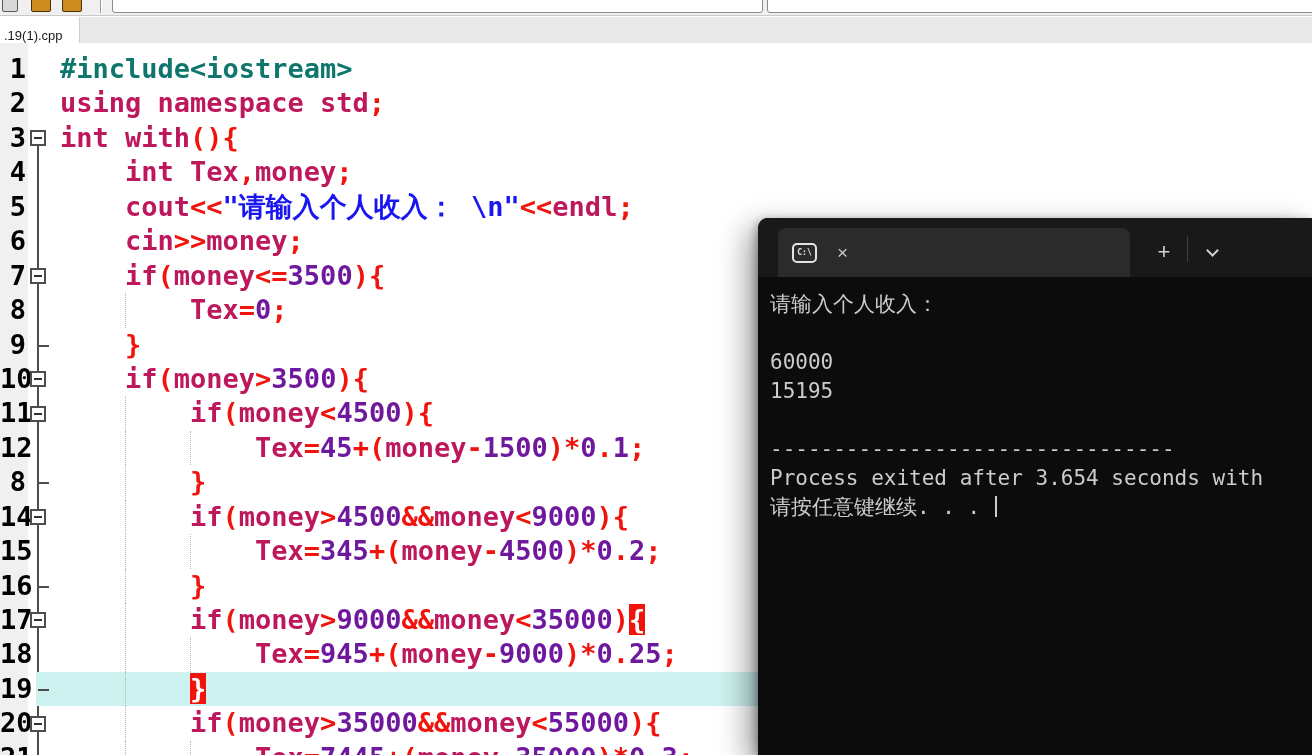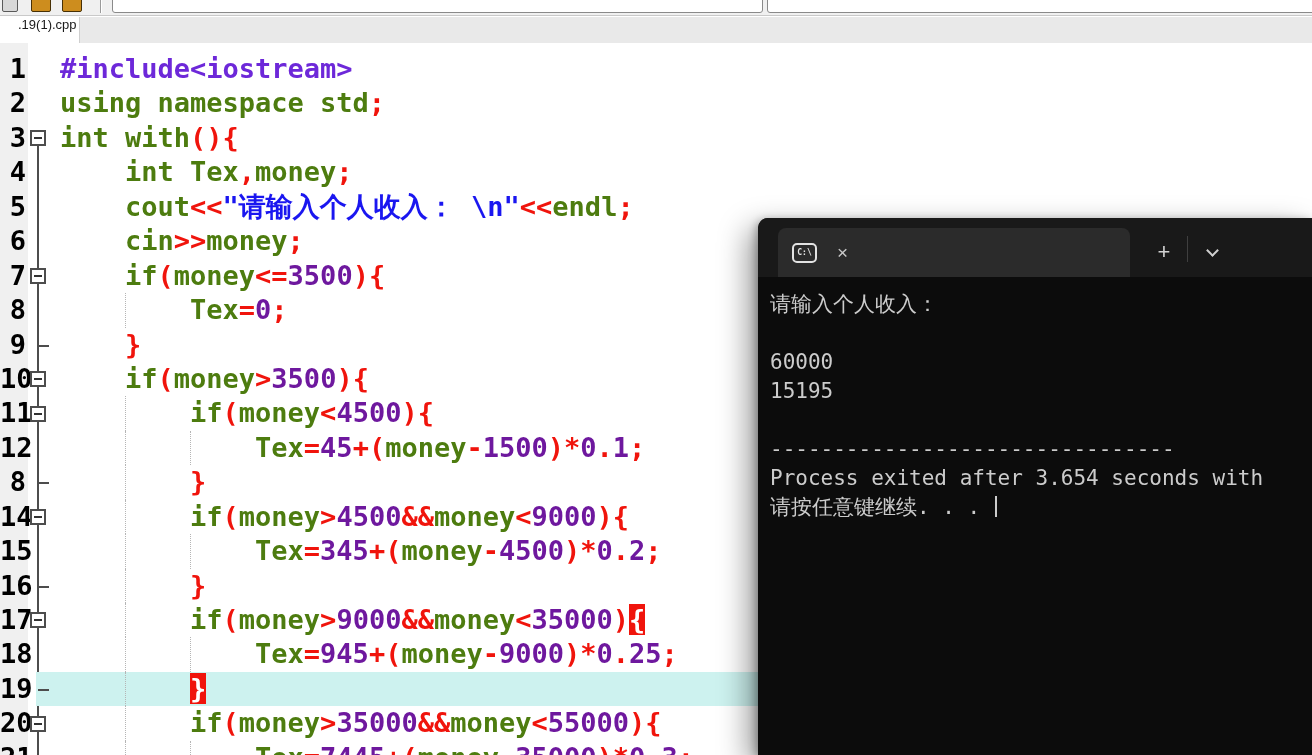--- a/index.html
+++ b/index.html
@@ -18,44 +18,44 @@
     border-left:1px solid #9a9a9a; border-right:1px solid #ffffff; }
   .tb-combo { position:absolute; top:-8px; height:21px; background:#ffffff;
     border:1px solid #8a8a8a; border-radius:3px; }
   #tb-combo-1 { left:112px; width:651px; }
   #tb-combo-2 { left:767px; width:560px; }
 
   
   #tabbar { position:absolute; left:0; top:17px; width:1312px; height:26px; background:#e9e9e9; }
   #editor-tab { position:absolute; left:0; top:0; width:80px; height:26px; background:#ffffff;
     border-right:1px solid #cfcfcf; font-size:13px; color:#1a1a1a;
-    display:flex; align-items:flex-start; padding-left:18px; }
+    display:flex; align-items:flex-end; padding-left:4px; }
 
   
   #editor { position:absolute; left:0; top:43px; width:1312px; height:712px;
     background:#ffffff; overflow:hidden;
     font-family:"DejaVu Sans Mono", monospace; font-weight:bold; font-size:27px; }
   #gutter-bg { position:absolute; left:0; top:0; width:28px; height:712px; background:#f0f0f0; }
   #fold-vline { position:absolute; left:37px; top:87px; width:2px; height:625px; background:#4d4d4d; }
   #code-rows { position:absolute; left:0; top:9px; width:1312px; }
   .crow { position:relative; height:34.45px; line-height:34.45px; white-space:pre; }
   .hl-bar { position:absolute; left:36px; right:0; top:0; bottom:0; background:#cdf2ef; z-index:0; }
   .lnum { position:absolute; left:0; top:0; width:26px; text-align:right; color:#000; z-index:2; }
   .fcell { position:absolute; left:28px; top:0; width:22px; height:100%; z-index:2; }
   .fbox { position:absolute; left:2px; top:50%; margin-top:-8px; width:16px; height:16px;
     background:#fff; border:2px solid #4d4d4d; }
   .fbox::after { content:""; position:absolute; left:2px; top:5px; width:8px; height:2px; background:#333; }
   .ftick { position:absolute; left:10px; top:50%; width:11px; height:2px; background:#4d4d4d; }
   .ctext { position:relative; z-index:1; display:block; margin-left:60px; }
   .iguide { position:absolute; top:0; bottom:0; width:0; border-left:1px dotted #b5b5b5; z-index:1; }
-  .seg-k { color:#4d7c0f; }
+  .seg-k { color:#be185d; }
   .seg-r { color:#f0140c; }
   .seg-n { color:#6e189e; }
   .seg-s { color:#1a16f0; }
-  .seg-g { color:#6d28d9; }
+  .seg-g { color:#0f766e; }
   .seg-x { color:#ffffff; background:#f0140c; }
 
   
   #terminal { position:absolute; left:758px; top:218px; width:554px; height:537px;
     background:#0c0c0c; border-radius:10px 0 0 0;
     box-shadow:-10px 10px 30px rgba(0,0,0,0.40), -2px 2px 8px rgba(0,0,0,0.30); }
   #term-titlebar { position:absolute; left:0; top:0; width:554px; height:59px;
     background:#191919; border-radius:10px 0 0 0; }
   #term-tab { position:absolute; left:20px; top:10px; width:352px; height:49px;
     background:#2b2b2b; border-radius:8px 8px 0 0;

